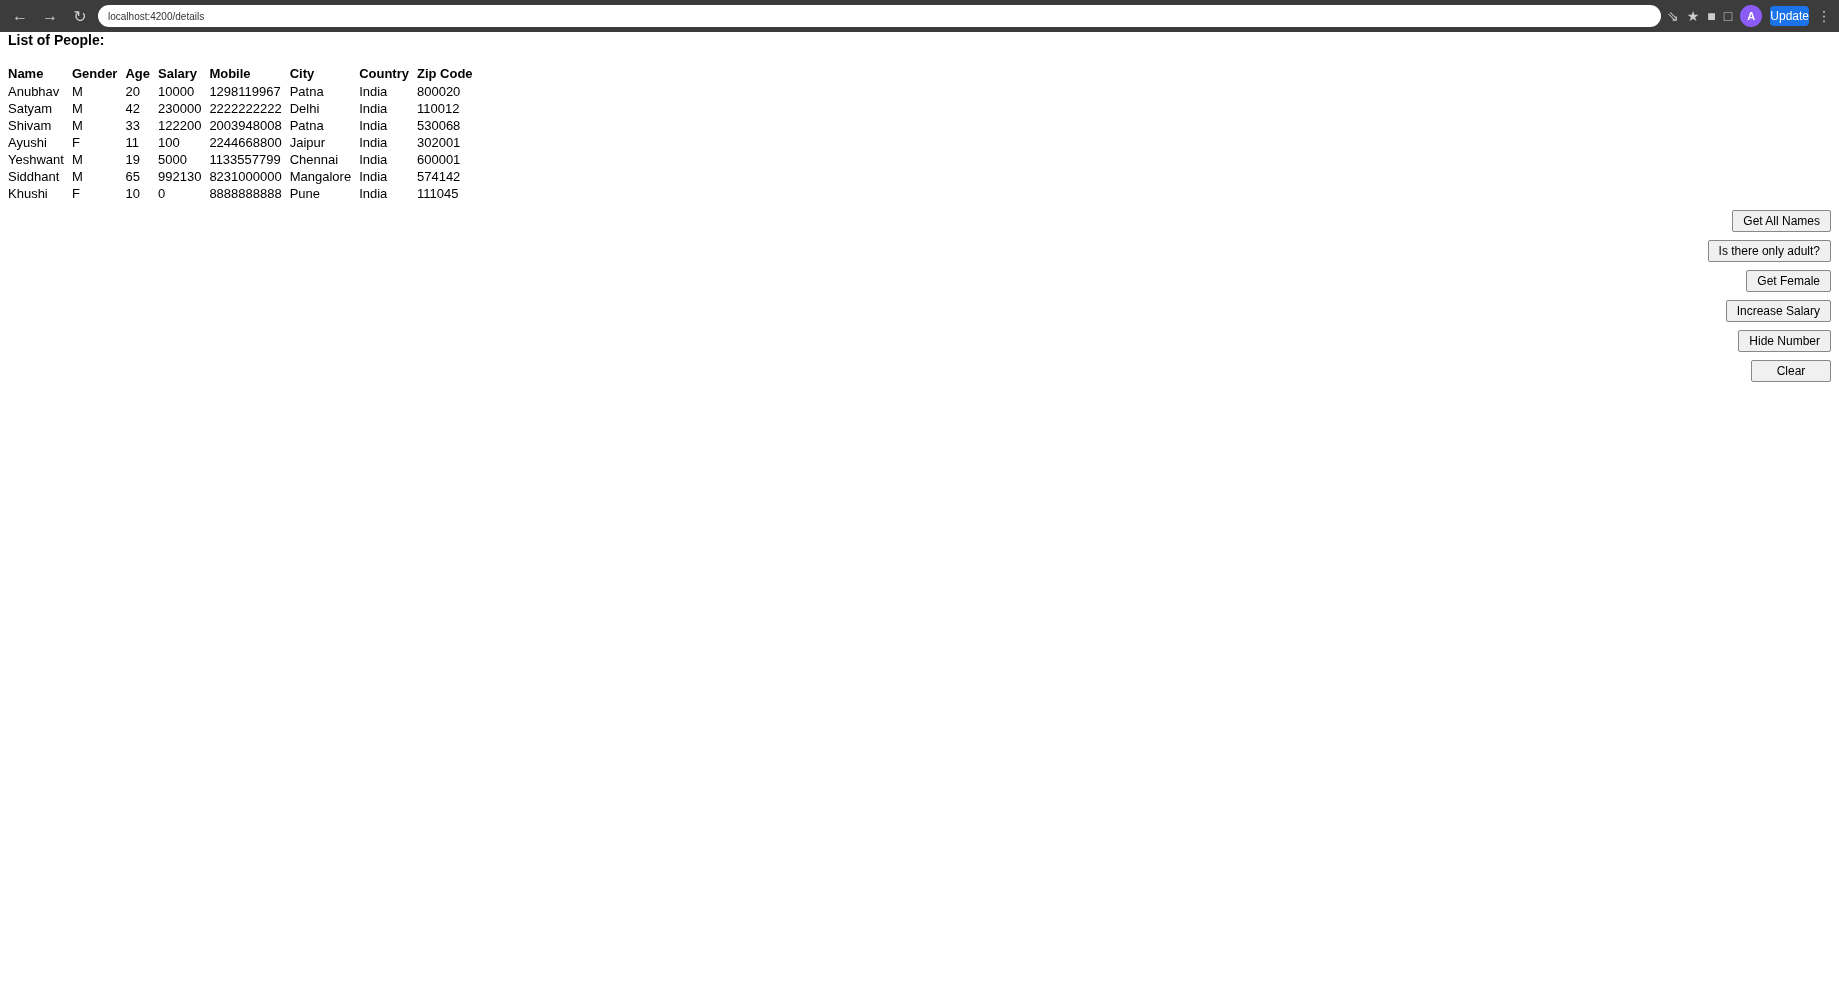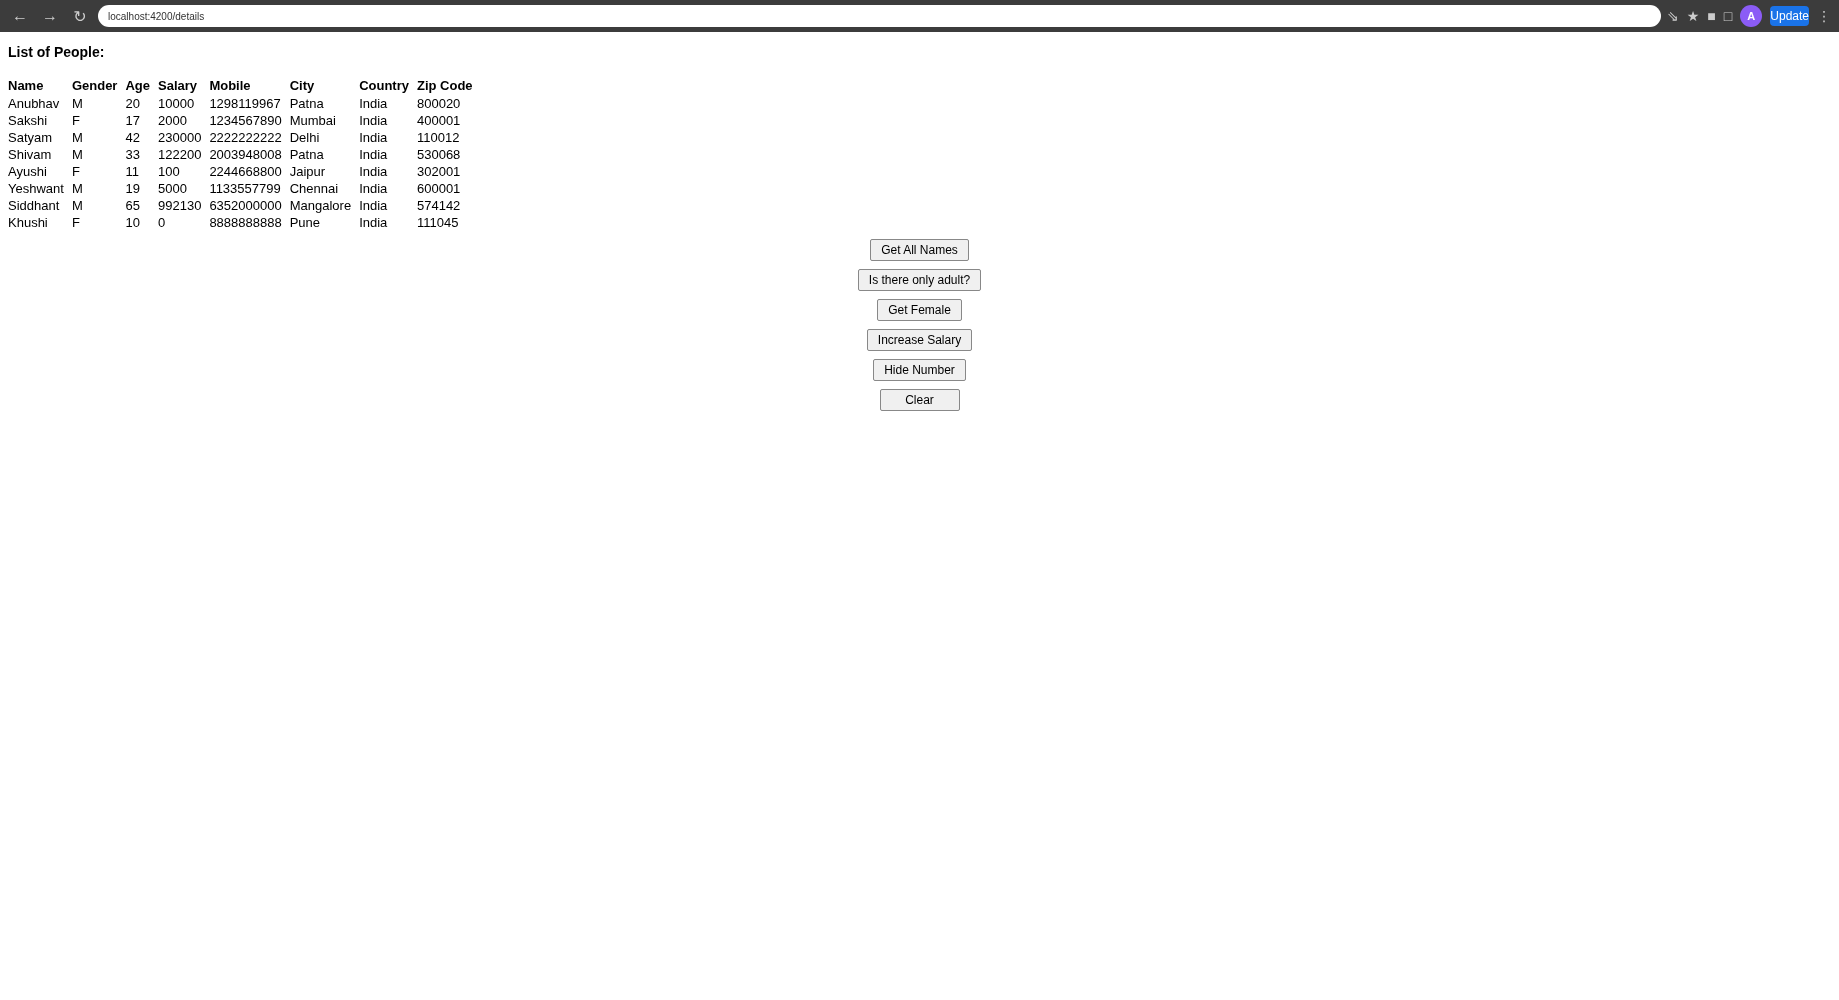--- a/index.html
+++ b/index.html
@@ -76,21 +76,21 @@
       display: flex;
       align-items: center;
       justify-content: center;
       color: white;
       font-size: 11px;
       font-weight: bold;
     }
 
     
     .page-content {
-      padding: 12px 8px;
+      padding: 0 8px;
     }
 
     .page-title {
       font-size: 14px;
       font-weight: bold;
       margin-bottom: 16px;
     }
 
     table {
       border-collapse: collapse;
@@ -104,21 +104,21 @@
     }
 
     td {
       padding: 1px 8px 1px 0;
     }
 
     .buttons-section {
       display: flex;
       flex-direction: column;
       gap: 8px;
-      align-items: center;
+      align-items: flex-end;
     }
 
     .action-btn {
       background: #f0f0f0;
       border: 1px solid #888;
       border-radius: 2px;
       padding: 3px 10px;
       font-size: 12px;
       cursor: pointer;
       min-width: 80px;
@@ -168,30 +168,20 @@
           <td>Anubhav</td>
           <td>M</td>
           <td>20</td>
           <td>10000</td>
           <td>1298119967</td>
           <td>Patna</td>
           <td>India</td>
           <td>800020</td>
         </tr>
         <tr>
-          <td>Sakshi</td>
-          <td>F</td>
-          <td>17</td>
-          <td>2000</td>
-          <td>1234567890</td>
-          <td>Mumbai</td>
-          <td>India</td>
-          <td>400001</td>
-        </tr>
-        <tr>
           <td>Satyam</td>
           <td>M</td>
           <td>42</td>
           <td>230000</td>
           <td>2222222222</td>
           <td>Delhi</td>
           <td>India</td>
           <td>110012</td>
         </tr>
         <tr>
@@ -222,21 +212,21 @@
           <td>1133557799</td>
           <td>Chennai</td>
           <td>India</td>
           <td>600001</td>
         </tr>
         <tr>
           <td>Siddhant</td>
           <td>M</td>
           <td>65</td>
           <td>992130</td>
-          <td>6352000000</td>
+          <td>8231000000</td>
           <td>Mangalore</td>
           <td>India</td>
           <td>574142</td>
         </tr>
         <tr>
           <td>Khushi</td>
           <td>F</td>
           <td>10</td>
           <td>0</td>
           <td>8888888888</td>

